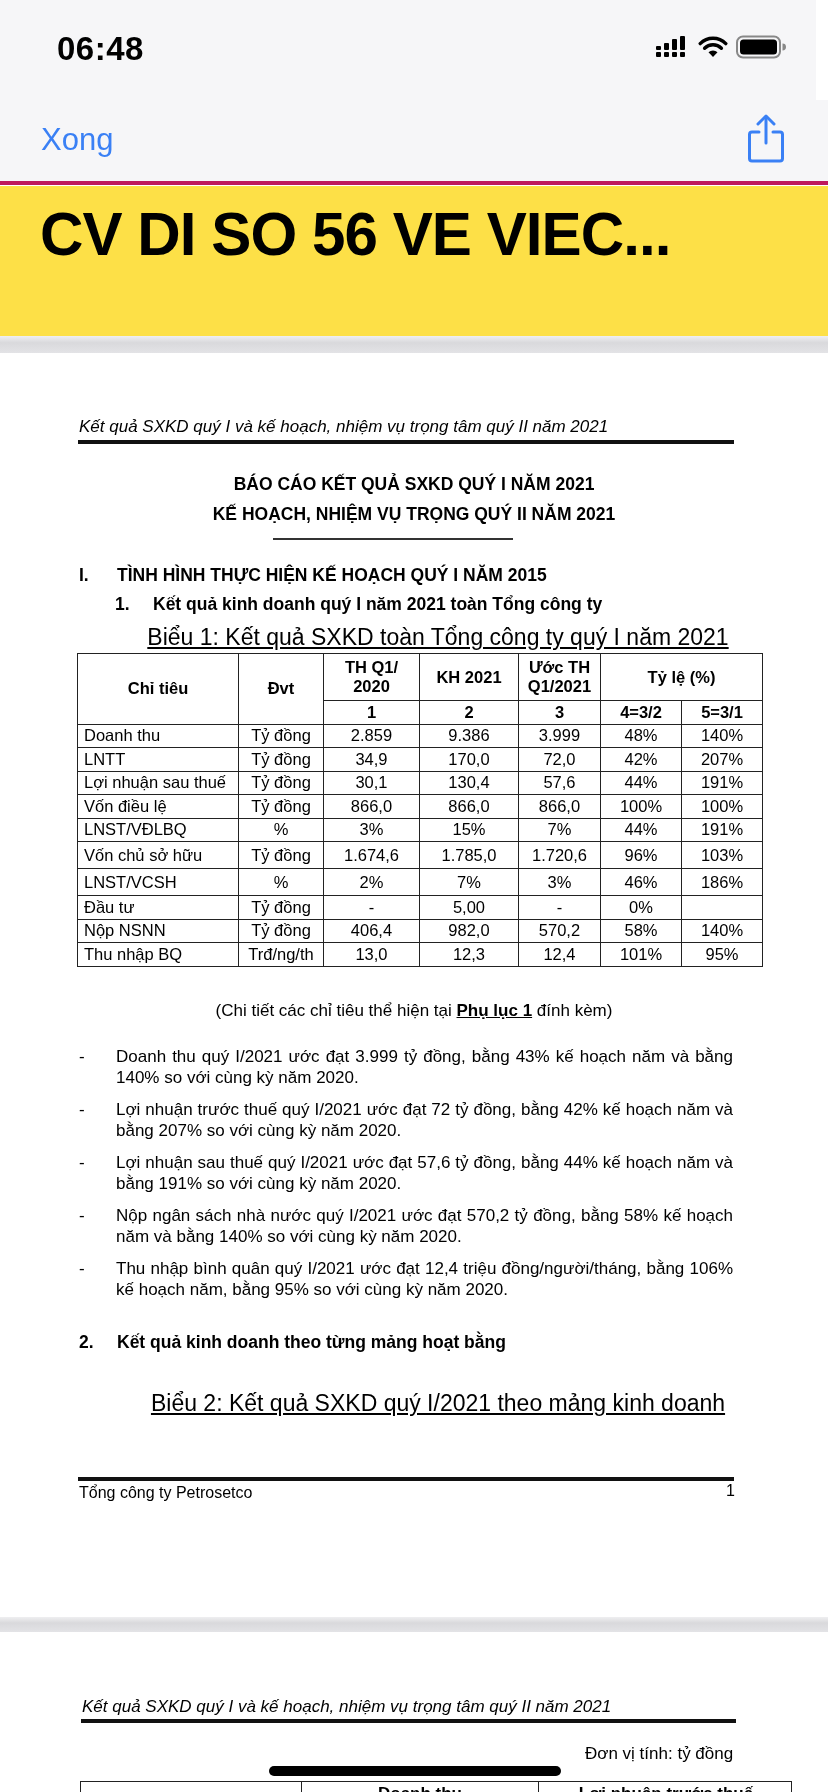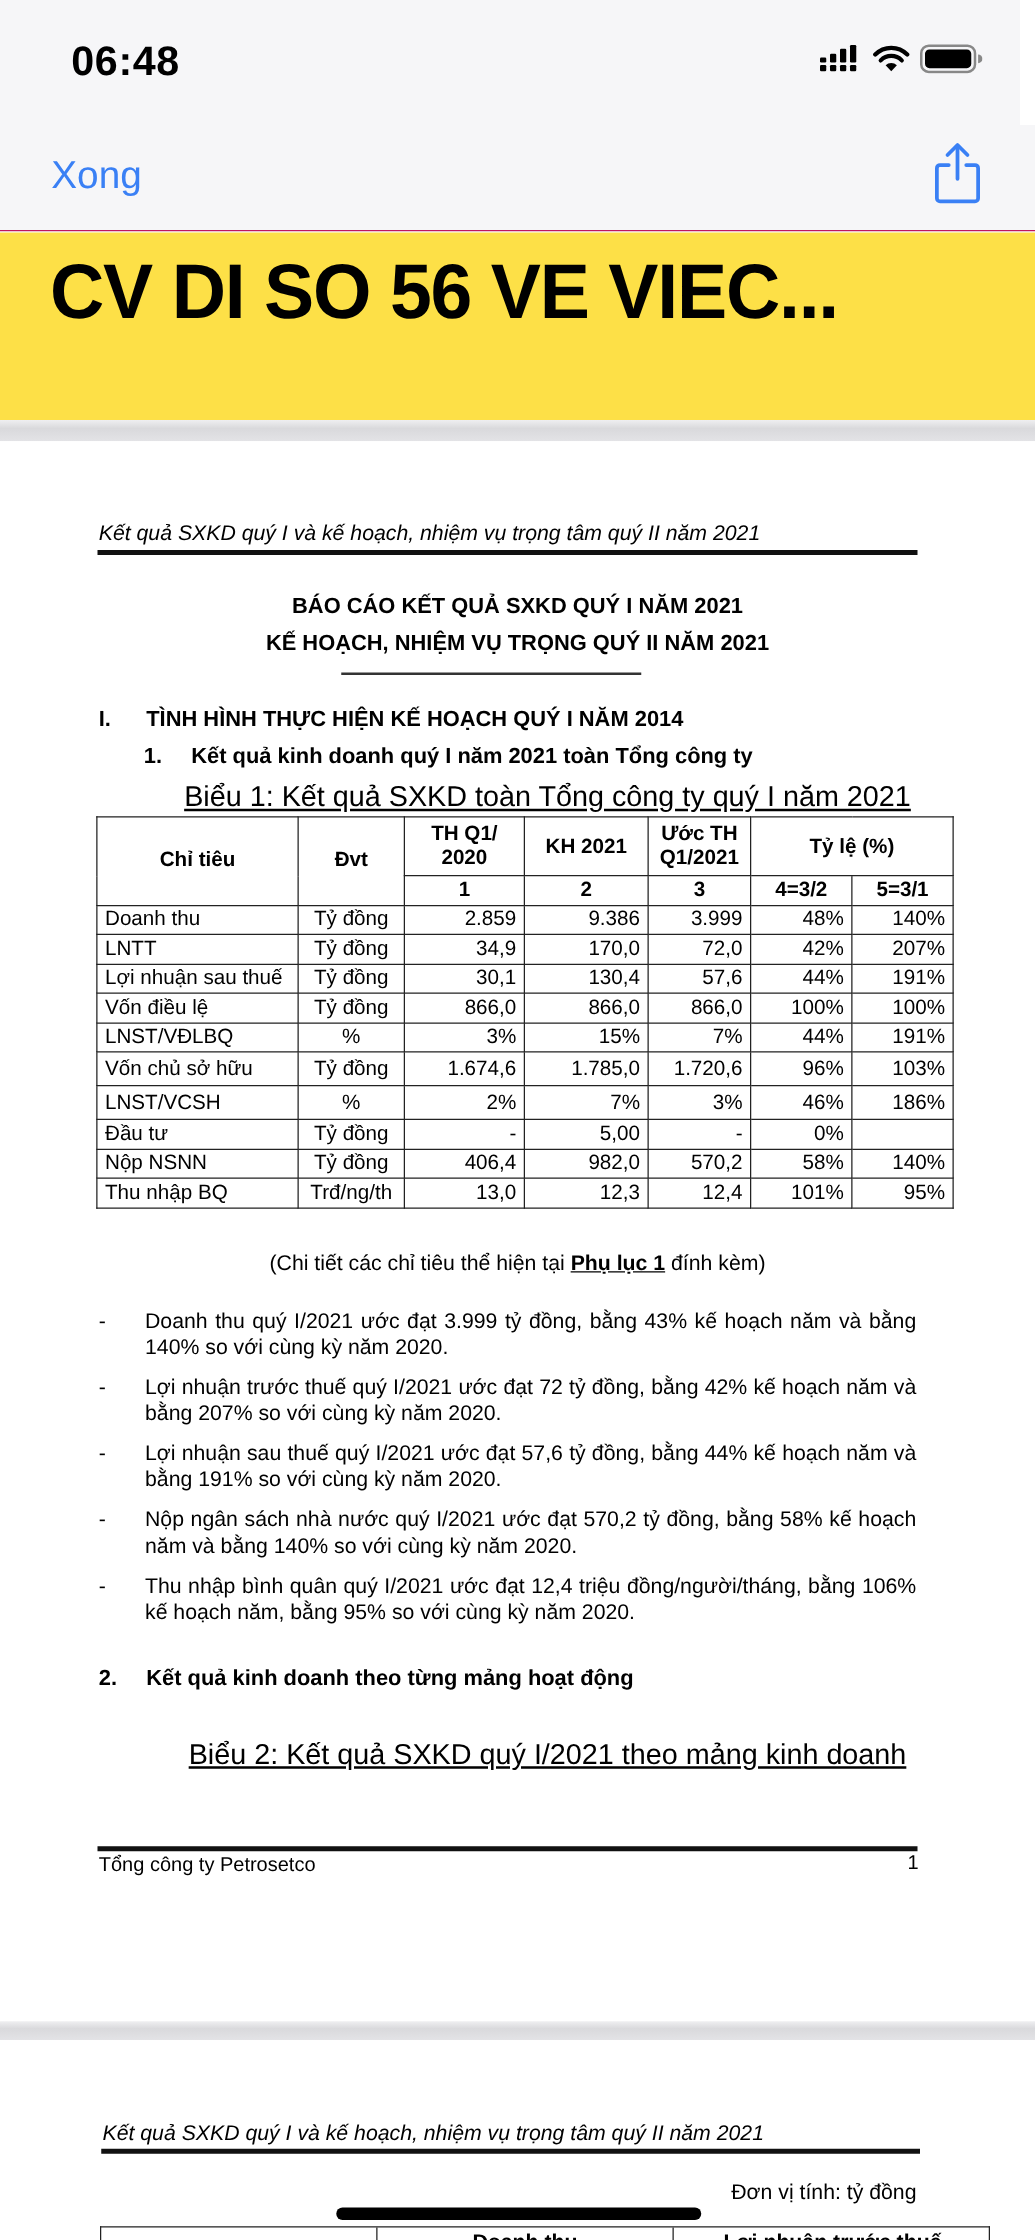--- a/index.html
+++ b/index.html
@@ -3,21 +3,21 @@
 <meta charset="utf-8">
 <style>
   * { box-sizing: border-box; margin: 0; padding: 0; }
   html, body { width: 828px; height: 1792px; overflow: hidden; background: #ffffff; }
   body { position: relative; font-family: "Liberation Sans", sans-serif; color: #000; }
 
   
   .status-bar { position: absolute; left: 0; top: 0; width: 816px; height: 100px; background: #f6f6f8; }
   .status-time { position: absolute; left: 57px; top: 30px; font-size: 33px; font-weight: 600; letter-spacing: 0.5px; font-family: "Liberation Sans", sans-serif; }
   .status-icons { position: absolute; right: 30px; top: 36px; height: 26px; display: flex; align-items: center; gap: 8px; }
-  .nav-bar { position: absolute; left: 0; top: 100px; width: 828px; height: 85px; background: #f6f6f8; border-bottom: 1px solid #be185d; }
+  .nav-bar { position: absolute; left: 0; top: 100px; width: 828px; height: 85px; background: #f6f6f8; border-bottom: 4px solid #be185d; }
   .done-button { position: absolute; left: 41px; top: 22px; font-size: 31px; color: #3a80f5; cursor: pointer; }
   .share-button { position: absolute; right: 42px; top: 13px; width: 40px; height: 52px; cursor: pointer; }
 
   .title-area { position: absolute; left: 0; top: 186px; width: 828px; height: 150px; background: #fde047; }
   .doc-title { position: absolute; left: 40px; top: 12px; font-size: 62px; font-weight: 700; letter-spacing: -1px; white-space: nowrap; font-family: "Liberation Sans", sans-serif; transform: scaleX(0.97); transform-origin: left; }
 
   .page-gap { position: absolute; left: 0; width: 828px; background: linear-gradient(#efeff1, #d9d9dc 40%, #e3e3e6); }
 
   
   .page { position: absolute; left: 0; width: 828px; background: #fff; font-family: "Liberation Serif", serif; color: #111; }
@@ -28,21 +28,21 @@
   .short-rule { position: absolute; height: 1.5px; background: #333; }
   .sec { position: absolute; font-weight: 700; font-size: 17.5px; white-space: nowrap; }
   .sec .num { display: inline-block; width: 38px; }
   .caption { font-weight: 400; font-size: 23px; text-decoration: underline; padding-left: 48px; }
 
   table.t1 { position: absolute; left: 77px; top: 653px; border-collapse: collapse; font-size: 16.5px; }
   .t1 td, .t1 th { border: 1.4px solid #222; padding: 0 6px; height: 23.5px; white-space: nowrap; }
   .t1 th { font-weight: 700; text-align: center; line-height: 19px; }
   .t1 td.lbl { text-align: left; }
   .t1 td.c { text-align: center; }
-  .t1 td.r { text-align: right; }
+  .t1 td.r { text-align: center; }
   .t1 tr.tall td { height: 27px; }
 
   .note { font-size: 17px; }
   .note u { font-weight: 700; }
   .bullets { position: absolute; left: 79px; width: 654px; font-size: 17px; line-height: 21px; }
   .bullet { display: flex; margin-bottom: 11px; }
   .bullet .dash { width: 37px; flex: none; padding-left: 0; }
   .bullet .txt { text-align: justify; }
 
   .footer-text { position: absolute; font-size: 16px; }
@@ -114,21 +114,21 @@
 <div class="page" style="top:353px; height:1264px;"></div>
 
 <div class="run-header" style="top:417px;">Kết quả SXKD quý I và kế hoạch, nhiệm vụ trọng tâm quý II năm 2021</div>
 <div class="rule-thick" style="left:78px; top:440px; width:656px;"></div>
 
 <div class="center h-title" style="top:474px;">BÁO CÁO KẾT QUẢ SXKD QUÝ I NĂM 2021</div>
 <div class="center h-title" style="top:504px;">KẾ HOẠCH, NHIỆM VỤ TRỌNG QUÝ II NĂM 2021</div>
 <div class="short-rule" style="left:273px; top:538px; width:240px;"></div>
 
 <div class="sec" style="left:79px; top:565px;">
-  <span class="num">I.</span><span>TÌNH HÌNH THỰC HIỆN KẾ HOẠCH QUÝ I NĂM 2014</span>
+  <span class="num">I.</span><span>TÌNH HÌNH THỰC HIỆN KẾ HOẠCH QUÝ I NĂM 2015</span>
 </div>
 <div class="sec" style="left:79px; top:594px;margin-left:36px;">
   <span class="num">1.</span><span>Kết quả kinh doanh quý I năm 2021 toàn Tổng công ty</span>
 </div>
 <div class="center caption" style="top:624px; left:0;">Biểu 1: Kết quả SXKD toàn Tổng công ty quý I năm 2021</div>
 
 <table class="t1">
   <colgroup>
     <col style="width:161px">
       <col style="width:85px">
@@ -268,21 +268,21 @@
       <span class="dash">-</span>
       <span class="txt">Nộp ngân sách nhà nước quý I/2021 ước đạt 570,2 tỷ đồng, bằng 58% kế hoạch năm và bằng 140% so với cùng kỳ năm 2020.</span>
     </div>
   <div class="bullet">
       <span class="dash">-</span>
       <span class="txt">Thu nhập bình quân quý I/2021 ước đạt 12,4 triệu đồng/người/tháng, bằng 106% kế hoạch năm, bằng 95% so với cùng kỳ năm 2020.</span>
     </div>
 </div>
 
 <div class="sec" style="left:79px; top:1332px;">
-  <span class="num">2.</span><span>Kết quả kinh doanh theo từng mảng hoạt động</span>
+  <span class="num">2.</span><span>Kết quả kinh doanh theo từng mảng hoạt bằng</span>
 </div>
 <div class="center caption" style="top:1390px;">Biểu 2: Kết quả SXKD quý I/2021 theo mảng kinh doanh</div>
 
 <div class="rule-thick" style="left:78px; top:1477px; width:656px;"></div>
 <div class="footer-text" style="left:79px; top:1484px;">Tổng công ty Petrosetco</div>
 <div class="footer-text" style="left:726px; top:1482px;">1</div>
 
 <div class="page-gap" style="top:1617px; height:15px;"></div>
 
 <div class="page" style="top:1632px; height:160px;"></div>

